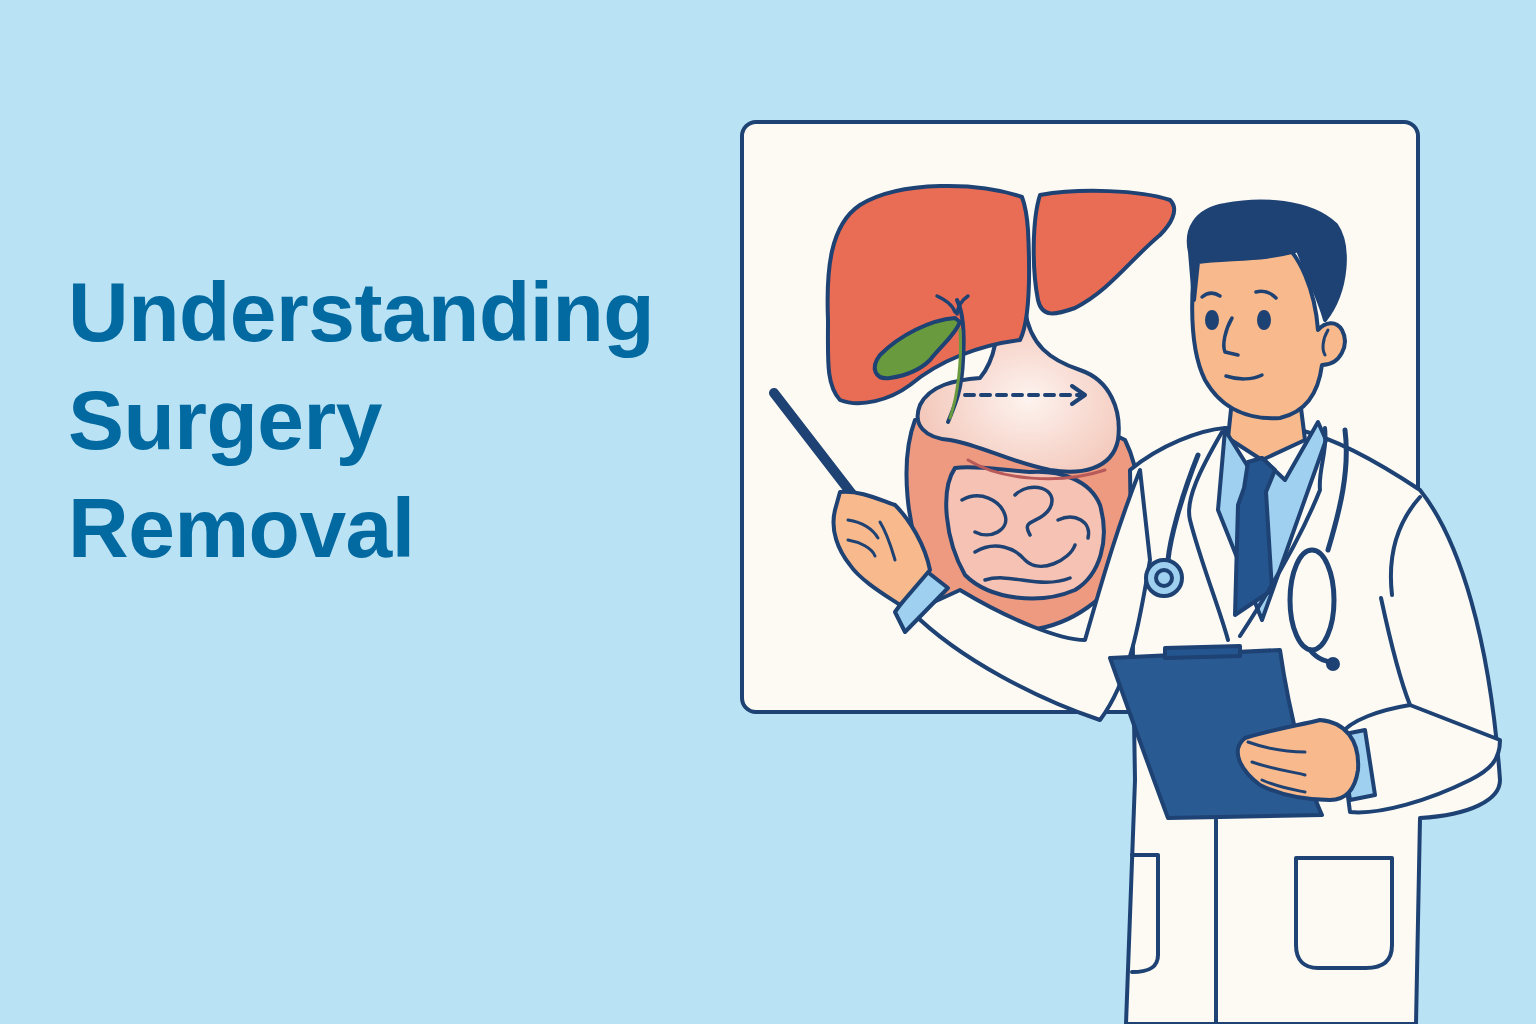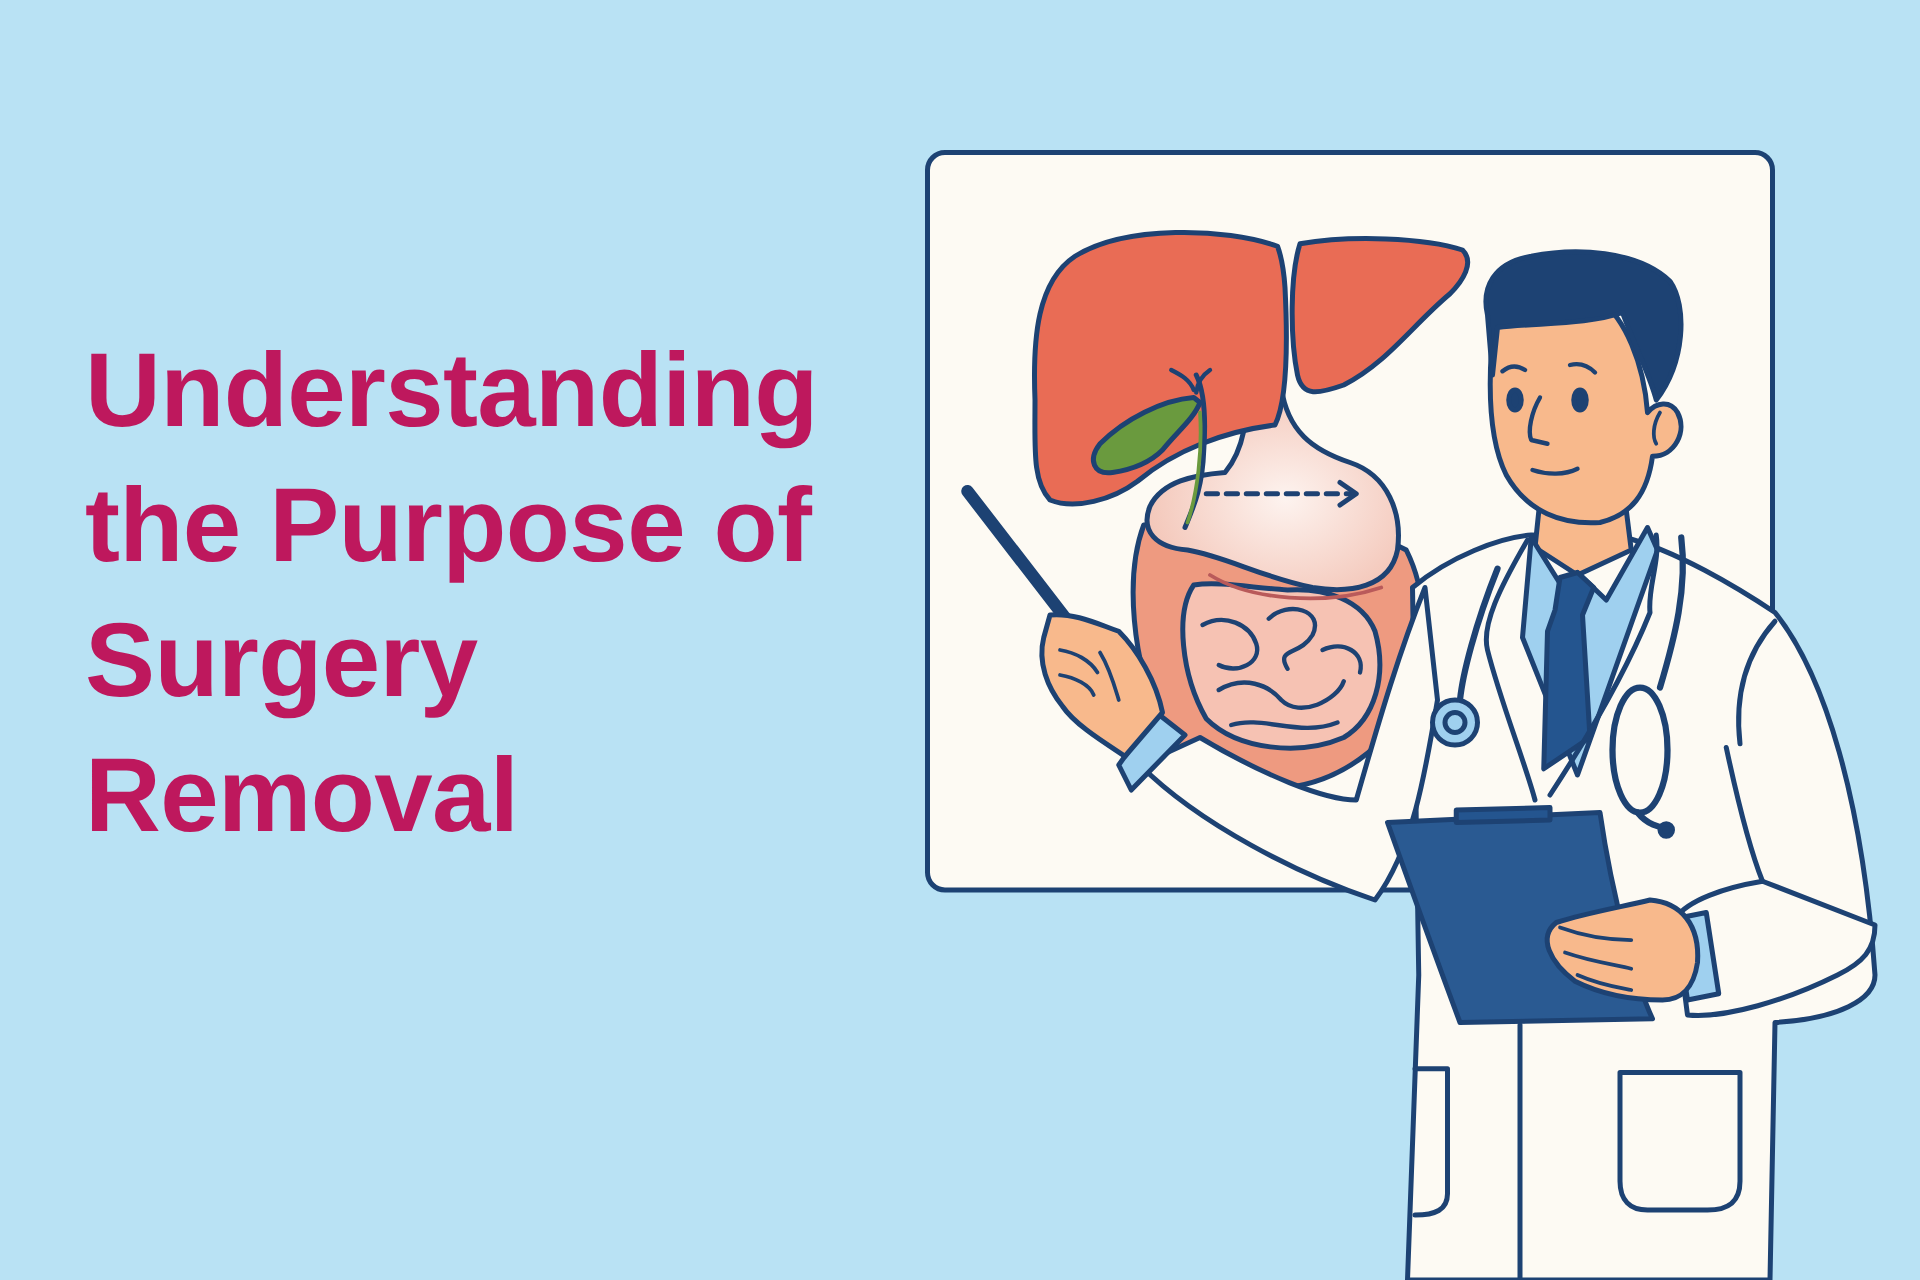--- a/index.html
+++ b/index.html
@@ -7,39 +7,38 @@
     width: 1536px; height: 1024px; overflow: hidden;
     background: #b9e2f4;
     position: relative;
     font-family: "Liberation Sans", sans-serif;
   }
   .title {
     position: absolute;
     left: 68px; top: 258px;
     width: 640px;
     margin: 0;
-    color: #be185d;
+    color: #0369a1;
     font-family: "Liberation Sans", sans-serif;
     font-weight: 700;
     font-size: 84px;
     line-height: 108px;
     letter-spacing: -0.5px;
   }
   .title span { display: block; white-space: nowrap; }
   .illustration {
     position: absolute; left: 0; top: 0;
     width: 1536px; height: 1024px;
   }
 </style>
 </head>
 <body>
 
 <h1 class="title">
   <span>Understanding</span>
-  <span>the Purpose of</span>
   <span>Surgery</span>
   <span>Removal</span>
 </h1>
 
 <svg class="illustration" viewBox="0 0 1536 1024" xmlns="http://www.w3.org/2000/svg" stroke-linejoin="round" stroke-linecap="round">
   <defs>
     <radialGradient id="stomachGrad" cx="0.55" cy="0.55" r="0.6">
       <stop offset="0" stop-color="#fdf3ef"></stop>
       <stop offset="1" stop-color="#f3c4b6"></stop>
     </radialGradient>

